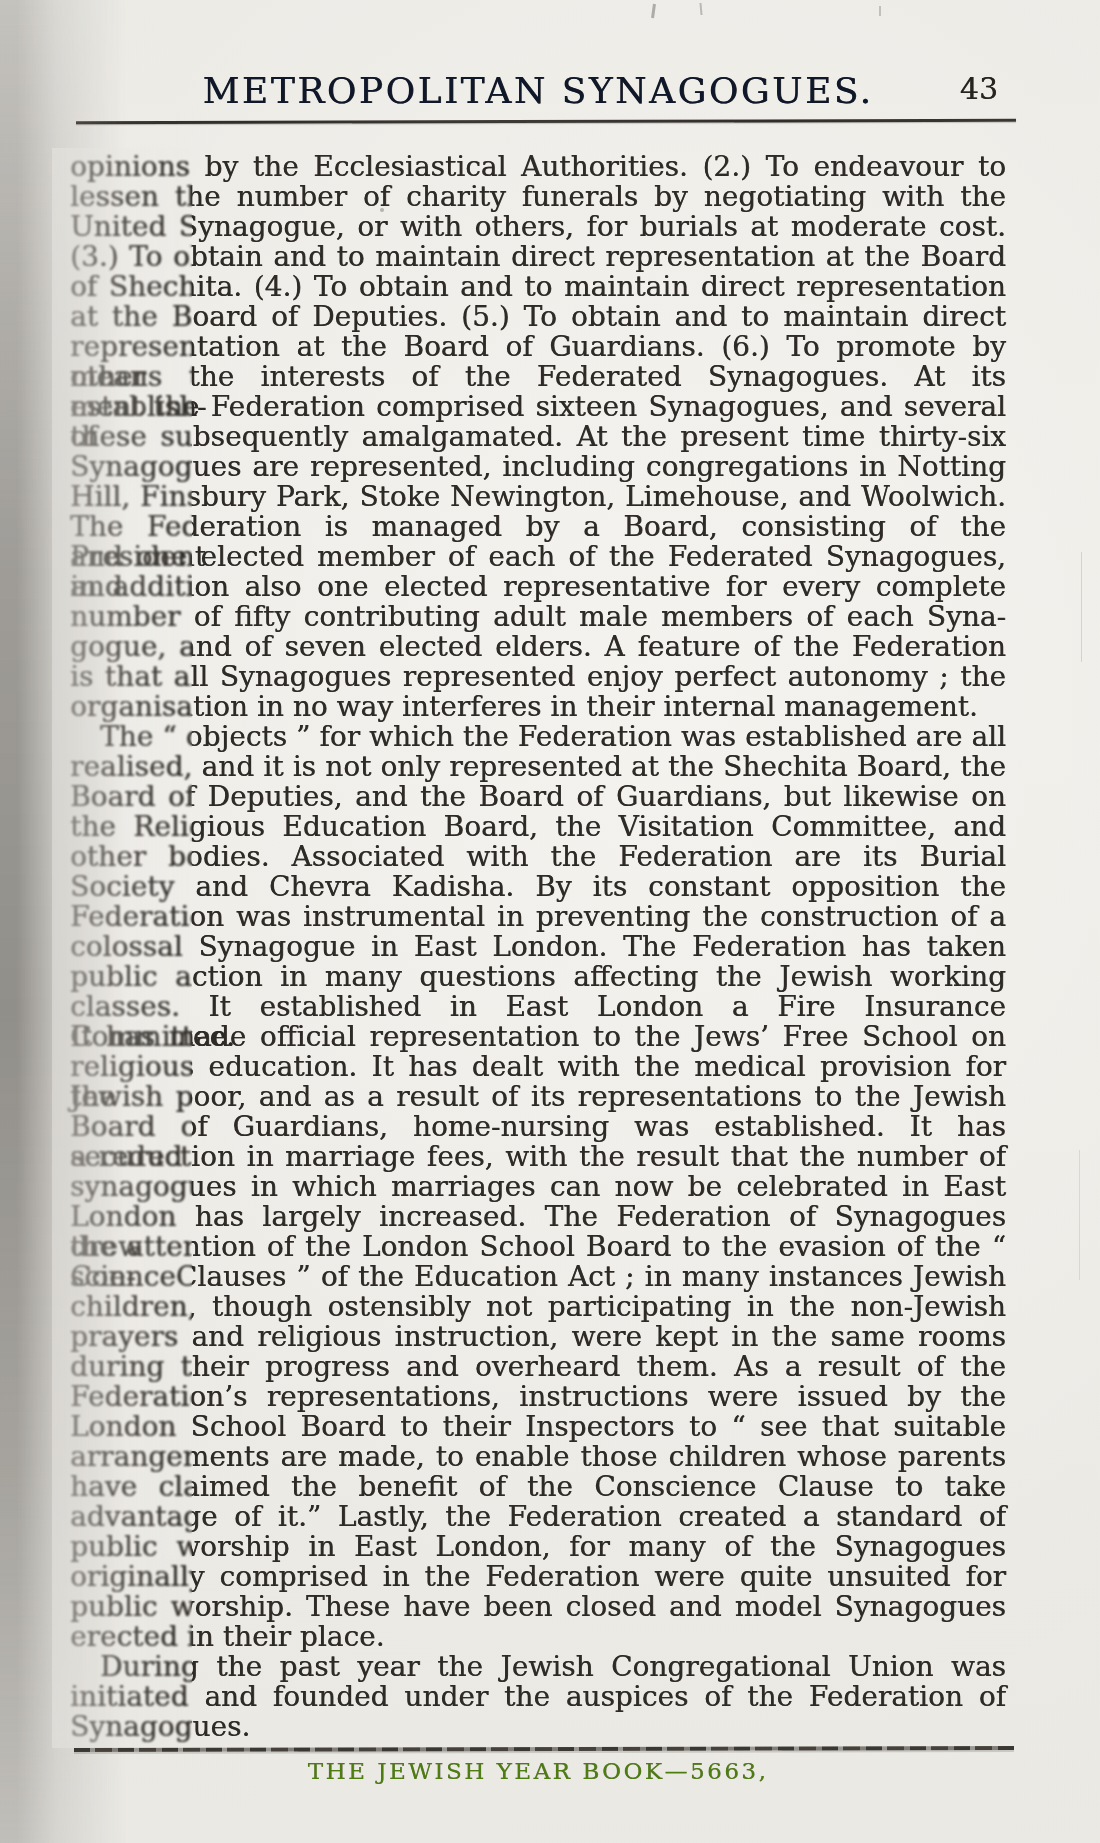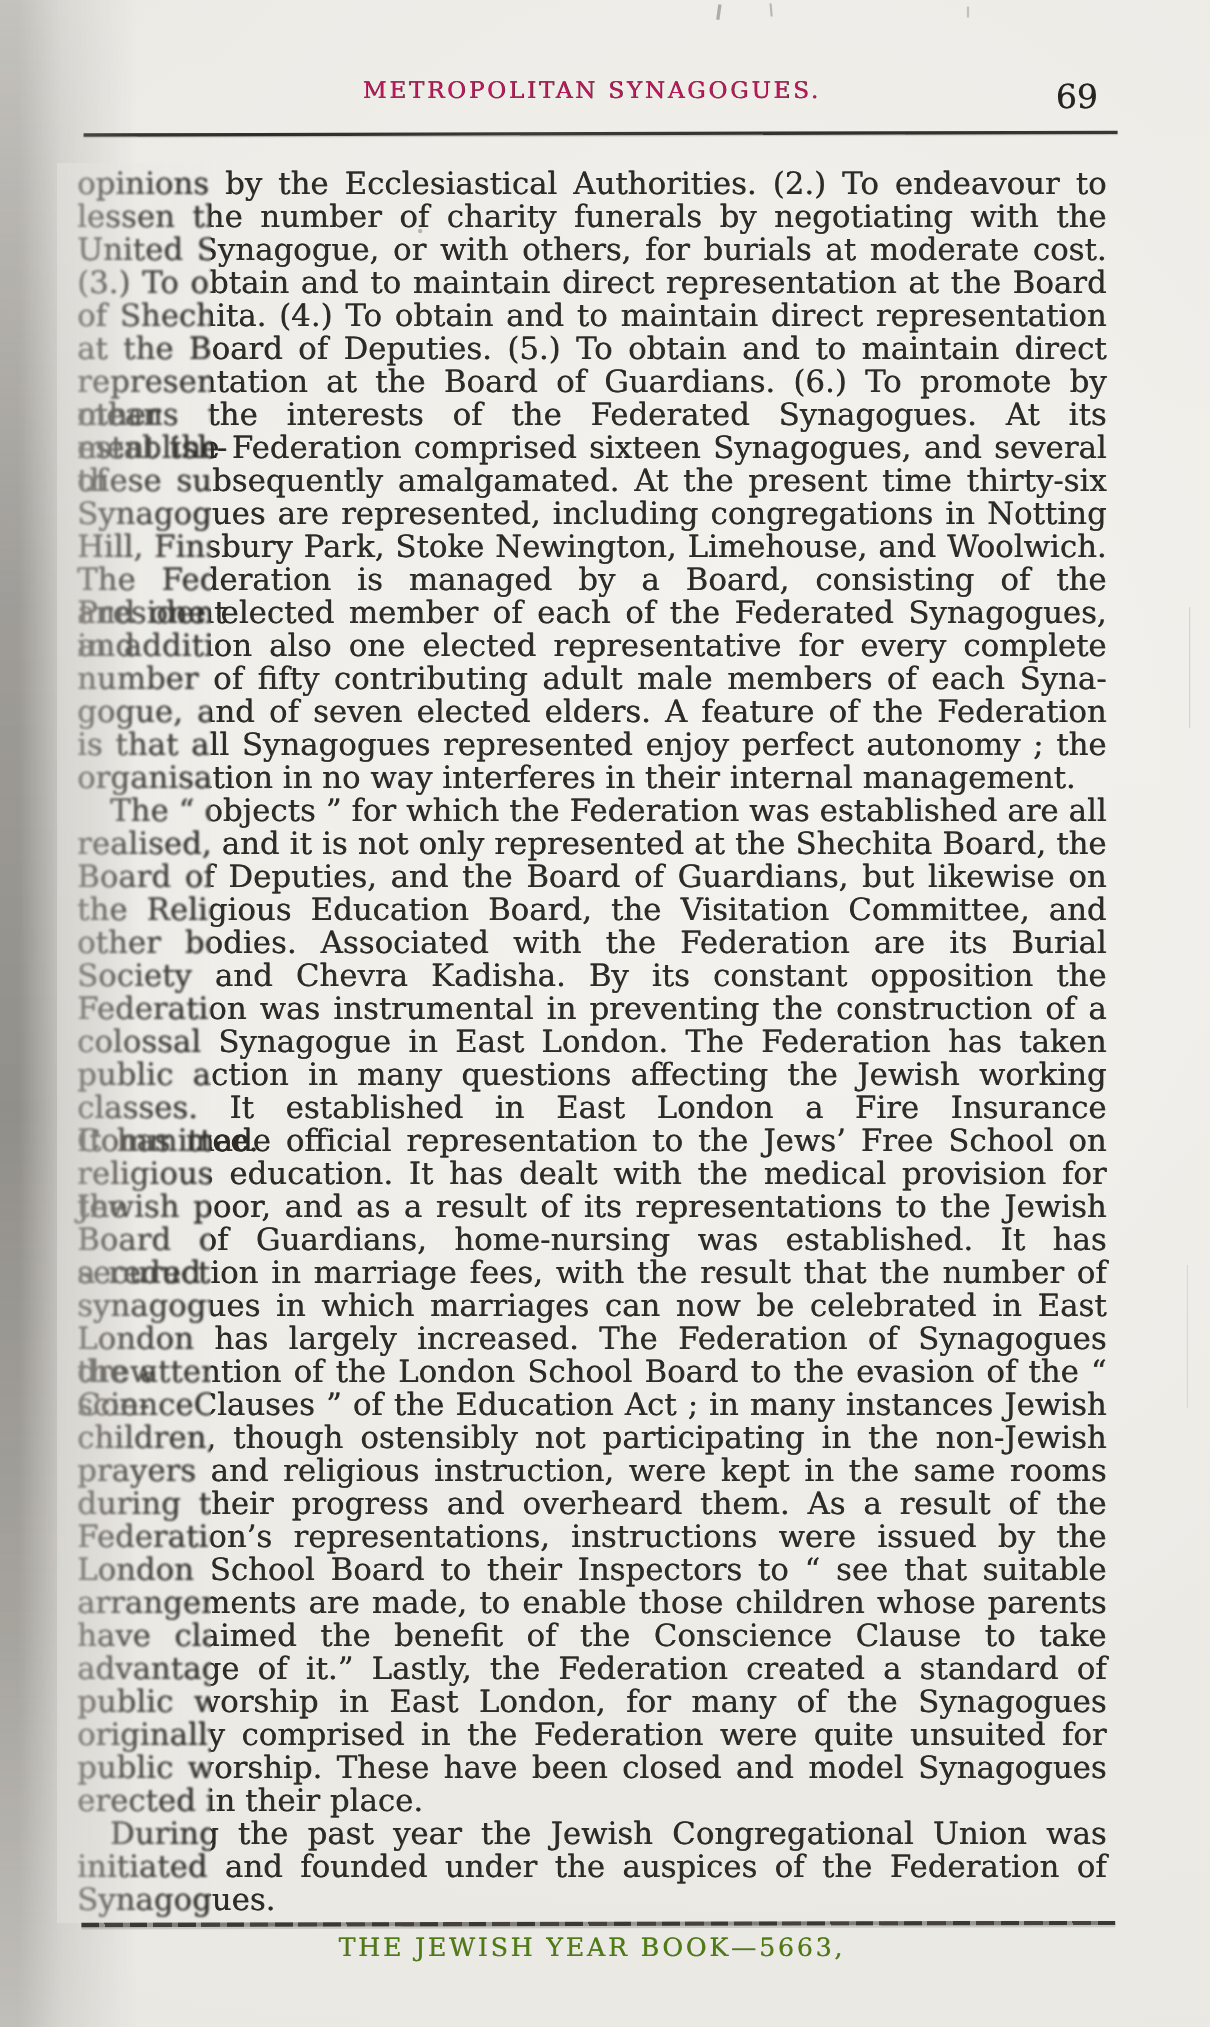--- a/index.html
+++ b/index.html
@@ -28,21 +28,21 @@
   }
   
   .ink-fade{
     position:absolute;left:52px;top:148px;width:140px;height:1600px;
     backdrop-filter:blur(1.1px);
     background:linear-gradient(90deg,rgba(233,231,226,.50) 0%,rgba(233,231,226,.18) 55%,rgba(233,231,226,0) 100%);
   }
   .header-row{position:absolute;top:70px;left:70px;width:936px;height:36px;}
   .title{
     display:block;text-align:center;
-    font-size:21px;letter-spacing:2.5px;color:#be185d;
+    font-size:36px;letter-spacing:2.5px;color:#0f172a;
     text-shadow:.5px 0 0 rgba(39,36,31,.9);
     white-space:nowrap;
   }
   .pagenum{
     position:absolute;top:1px;right:8px;
     font-size:30px;color:#27241f;text-shadow:.4px 0 0 rgba(39,36,31,.8);
   }
   .rule-top{
     position:absolute;top:120px;left:76px;width:940px;height:3px;
     background:linear-gradient(90deg,#3a3631 0%,#312d28 18%,#3d3934 45%,#322e29 75%,#3a3631 100%);
@@ -87,21 +87,21 @@
 
 <div class="artifact a1"></div>
 <div class="artifact a2"></div>
 <div class="artifact a3"></div>
 <div class="artifact a4"></div>
 <div class="artifact a5"></div>
 <div class="artifact a6"></div>
 
 <div class="header-row">
   <span class="title">METROPOLITAN SYNAGOGUES.</span>
-  <span class="pagenum">69</span>
+  <span class="pagenum">43</span>
 </div>
 
 <div class="rule-top"></div>
 
 <div class="column" id="text-column">
     <div class="line">opinions by the Ecclesiastical Authorities. (2.) To endeavour to</div>
     <div class="line">lessen the number of charity funerals by negotiating with the</div>
     <div class="line">United Synagogue, or with others, for burials at moderate cost.</div>
     <div class="line">(3.) To obtain and to maintain direct representation at the Board</div>
     <div class="line">of Shechita. (4.) To obtain and to maintain direct representation</div>

